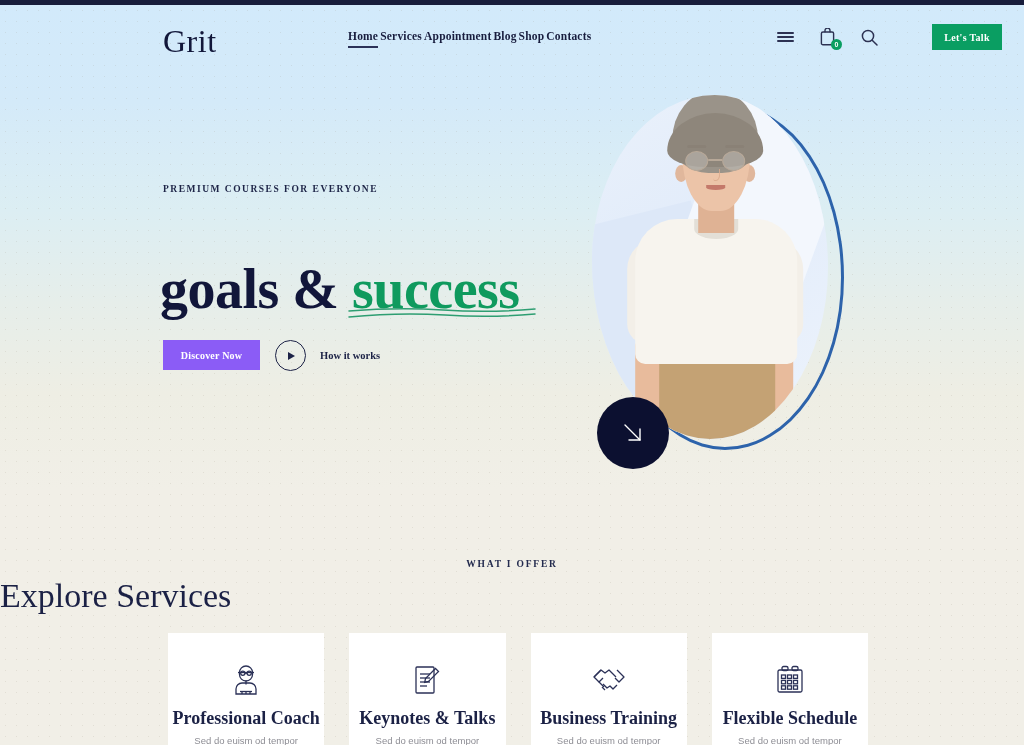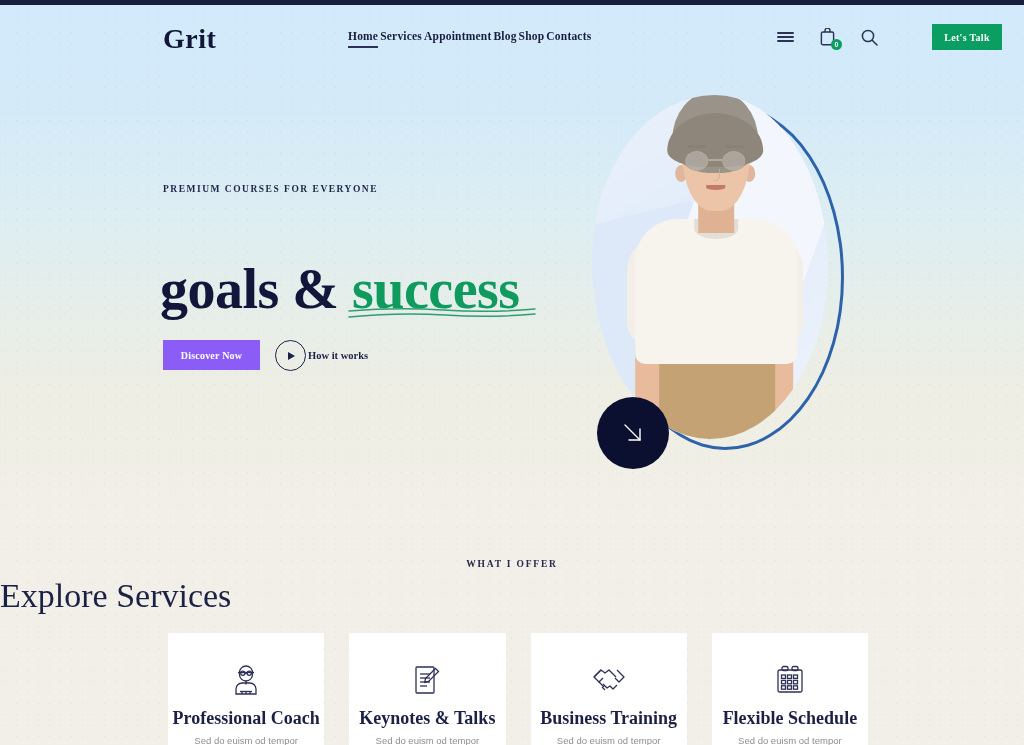--- a/index.html
+++ b/index.html
@@ -72,24 +72,23 @@
     position: absolute;
     top: 0; left: 0;
     width: 1024px;
     height: 62px;
     z-index: 30;
   }
   .logo {
     position: absolute;
     left: 163px; top: 18px;
     font-family: "Liberation Serif", serif;
-    font-size: 28px;
+    font-size: 32px;
     color: #12173a;
     letter-spacing: .5px;
-    font-weight: bold;
   }
   .nav {
     position: absolute;
     left: 348px; top: 25px;
     display: flex;
     gap: 2px;
     align-items: baseline;
   }
   .nav a {
     font-family: "Liberation Serif", serif;
@@ -204,21 +203,21 @@
     font-size: 10px;
     font-weight: bold;
     letter-spacing: .2px;
     cursor: pointer;
   }
   .how-wrap {
     position: absolute;
     left: 275px; top: 335px;
     display: flex;
     align-items: center;
-    gap: 2px;
+    gap: 14px;
     justify-content: flex-end;
   }
   .play-circle {
     width: 31px; height: 31px;
     border-radius: 50%;
     border: 1.4px solid #1c2246;
     display: flex;
     align-items: center;
     justify-content: center;
   }

